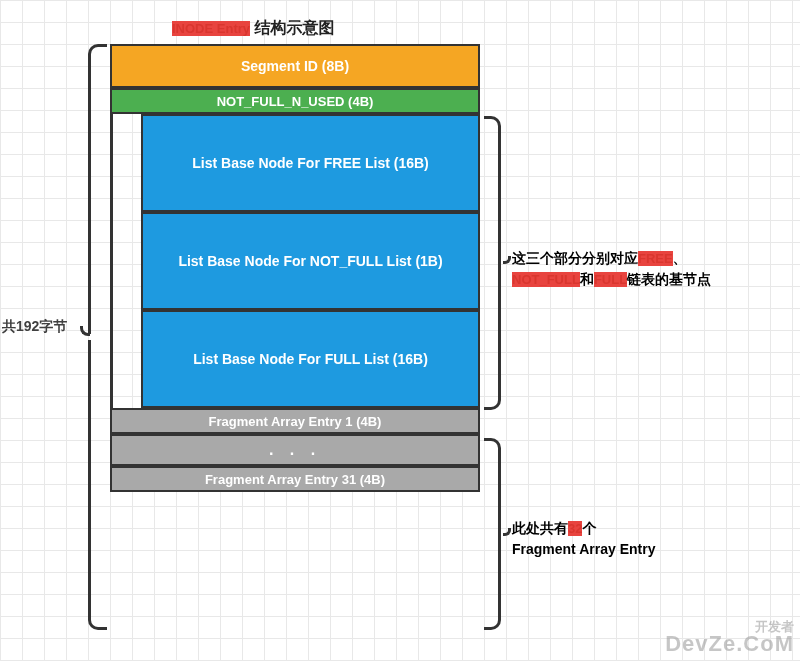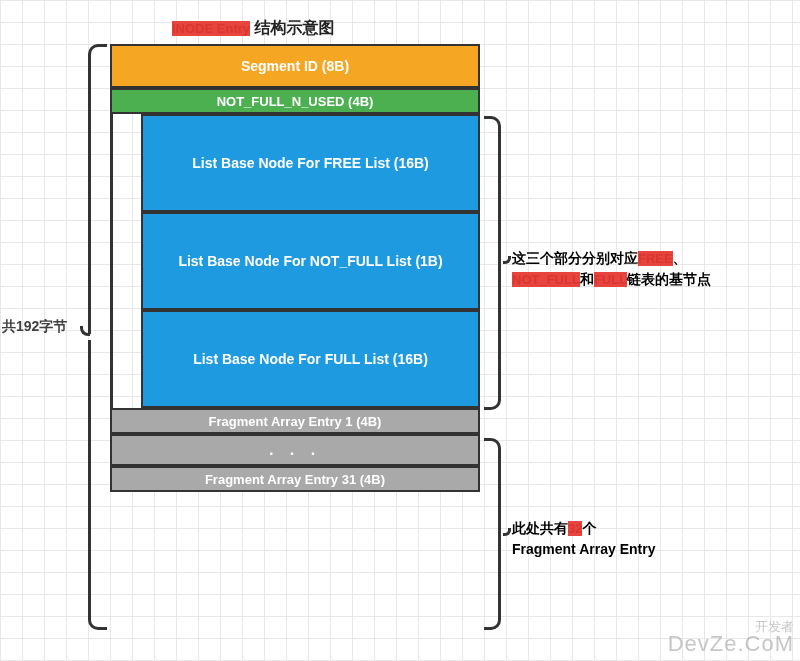--- a/index.html
+++ b/index.html
@@ -110,21 +110,21 @@
     }
     .anno .red { color: #d9362f; }
     .watermark {
       position: absolute;
       right: 6px;
       bottom: 6px;
       color: #999;
       font-family: Arial, sans-serif;
       font-size: 13px;
       text-align: right;
-      font-weight: normal;
+      font-weight: bold;
       opacity: 0.55;
       line-height: 1;
     }
     .watermark .big { font-size: 22px; letter-spacing: 1px; }
   </style>
 </head>
 <body>
 
 <div class="title">
   <span class="red">INODE Entry</span><span class="blk"> 结构示意图</span>

